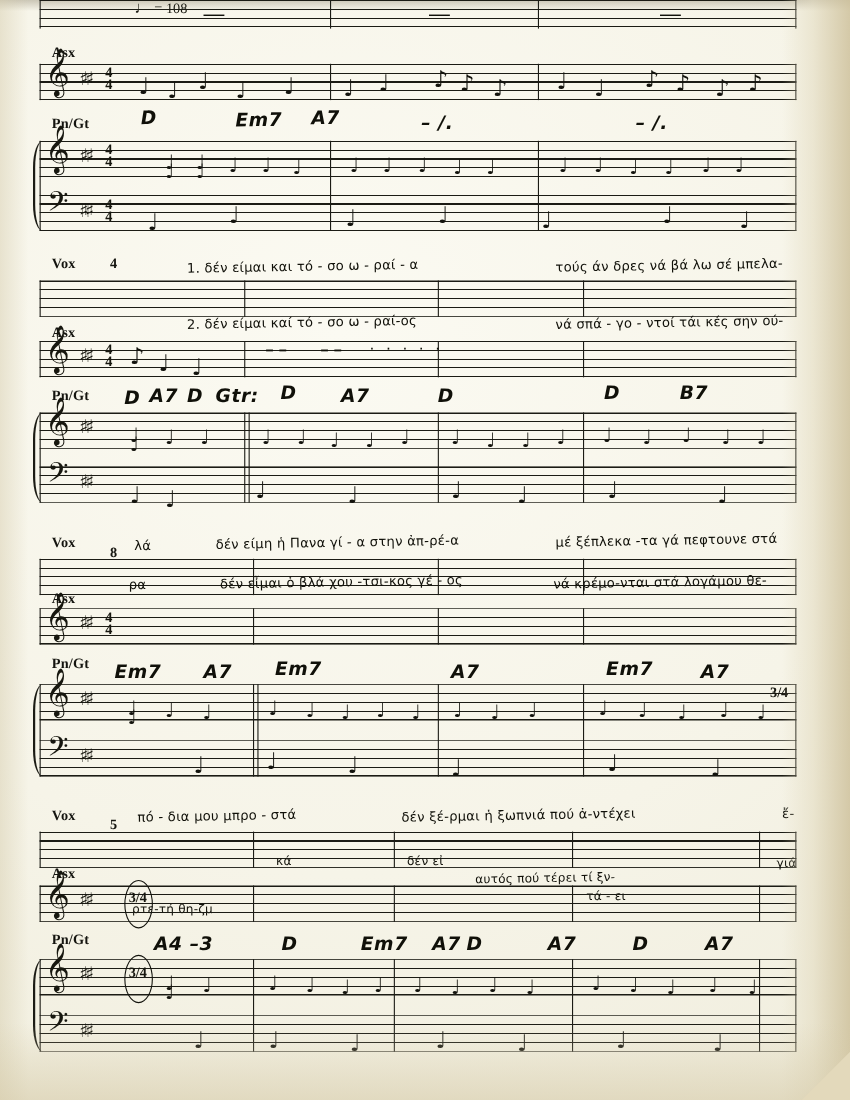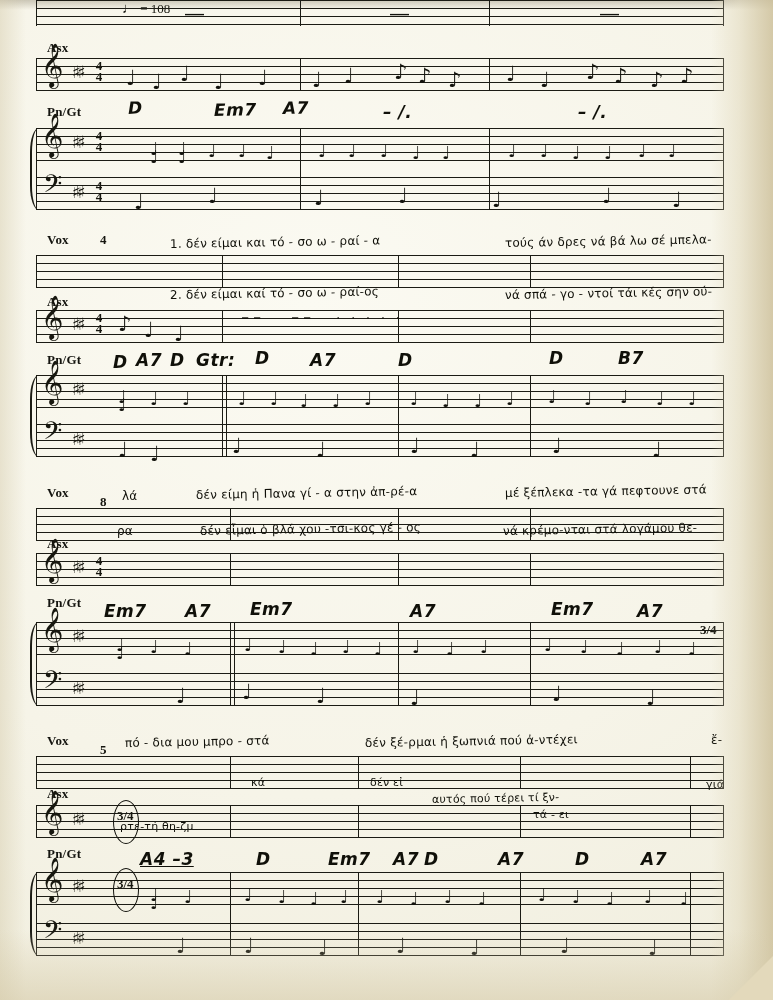--- a/index.html
+++ b/index.html
@@ -482,21 +482,21 @@
     <div class="barline" style="left:690px; top:805px; height:33px;"></div>
     <div class="barline" style="left:723px; top:805px; height:33px;"></div>
     <div class="clef" style="left:41px; top:793px;">𝄞</div>
     <div class="keysig" style="left:72px; top:811px;">♯♯</div>
 
     <div class="ellipse" style="left:113px; top:800px; width:24px; height:42px;"></div>
     <div class="timesig" style="left:117px; top:810px; width:16px;">3/4</div>
 
     <div class="stafflabel" style="left:47px; top:846px;">Pn/Gt</div>
 
-    <div class="hand chord" style="left:140px; top:849px;text-decoration:underline;">A4  –3</div>
+    <div class="hand chord" style="left:140px; top:849px;">A4  –3</div>
     <div class="hand chord" style="left:256px; top:849px;">D</div>
     <div class="hand chord" style="left:328px; top:849px;">Em7</div>
     <div class="hand chord" style="left:393px; top:849px;">A7</div>
     <div class="hand chord" style="left:424px; top:849px;">D</div>
     <div class="hand chord" style="left:498px; top:849px;">A7</div>
     <div class="hand chord" style="left:575px; top:849px;">D</div>
     <div class="hand chord" style="left:641px; top:849px;">A7</div>
 
     <div class="brace" style="left:30px; top:872px; height:84px;"></div>
     <div class="staff" style="left:36px; top:872px; width:688px;"></div>

